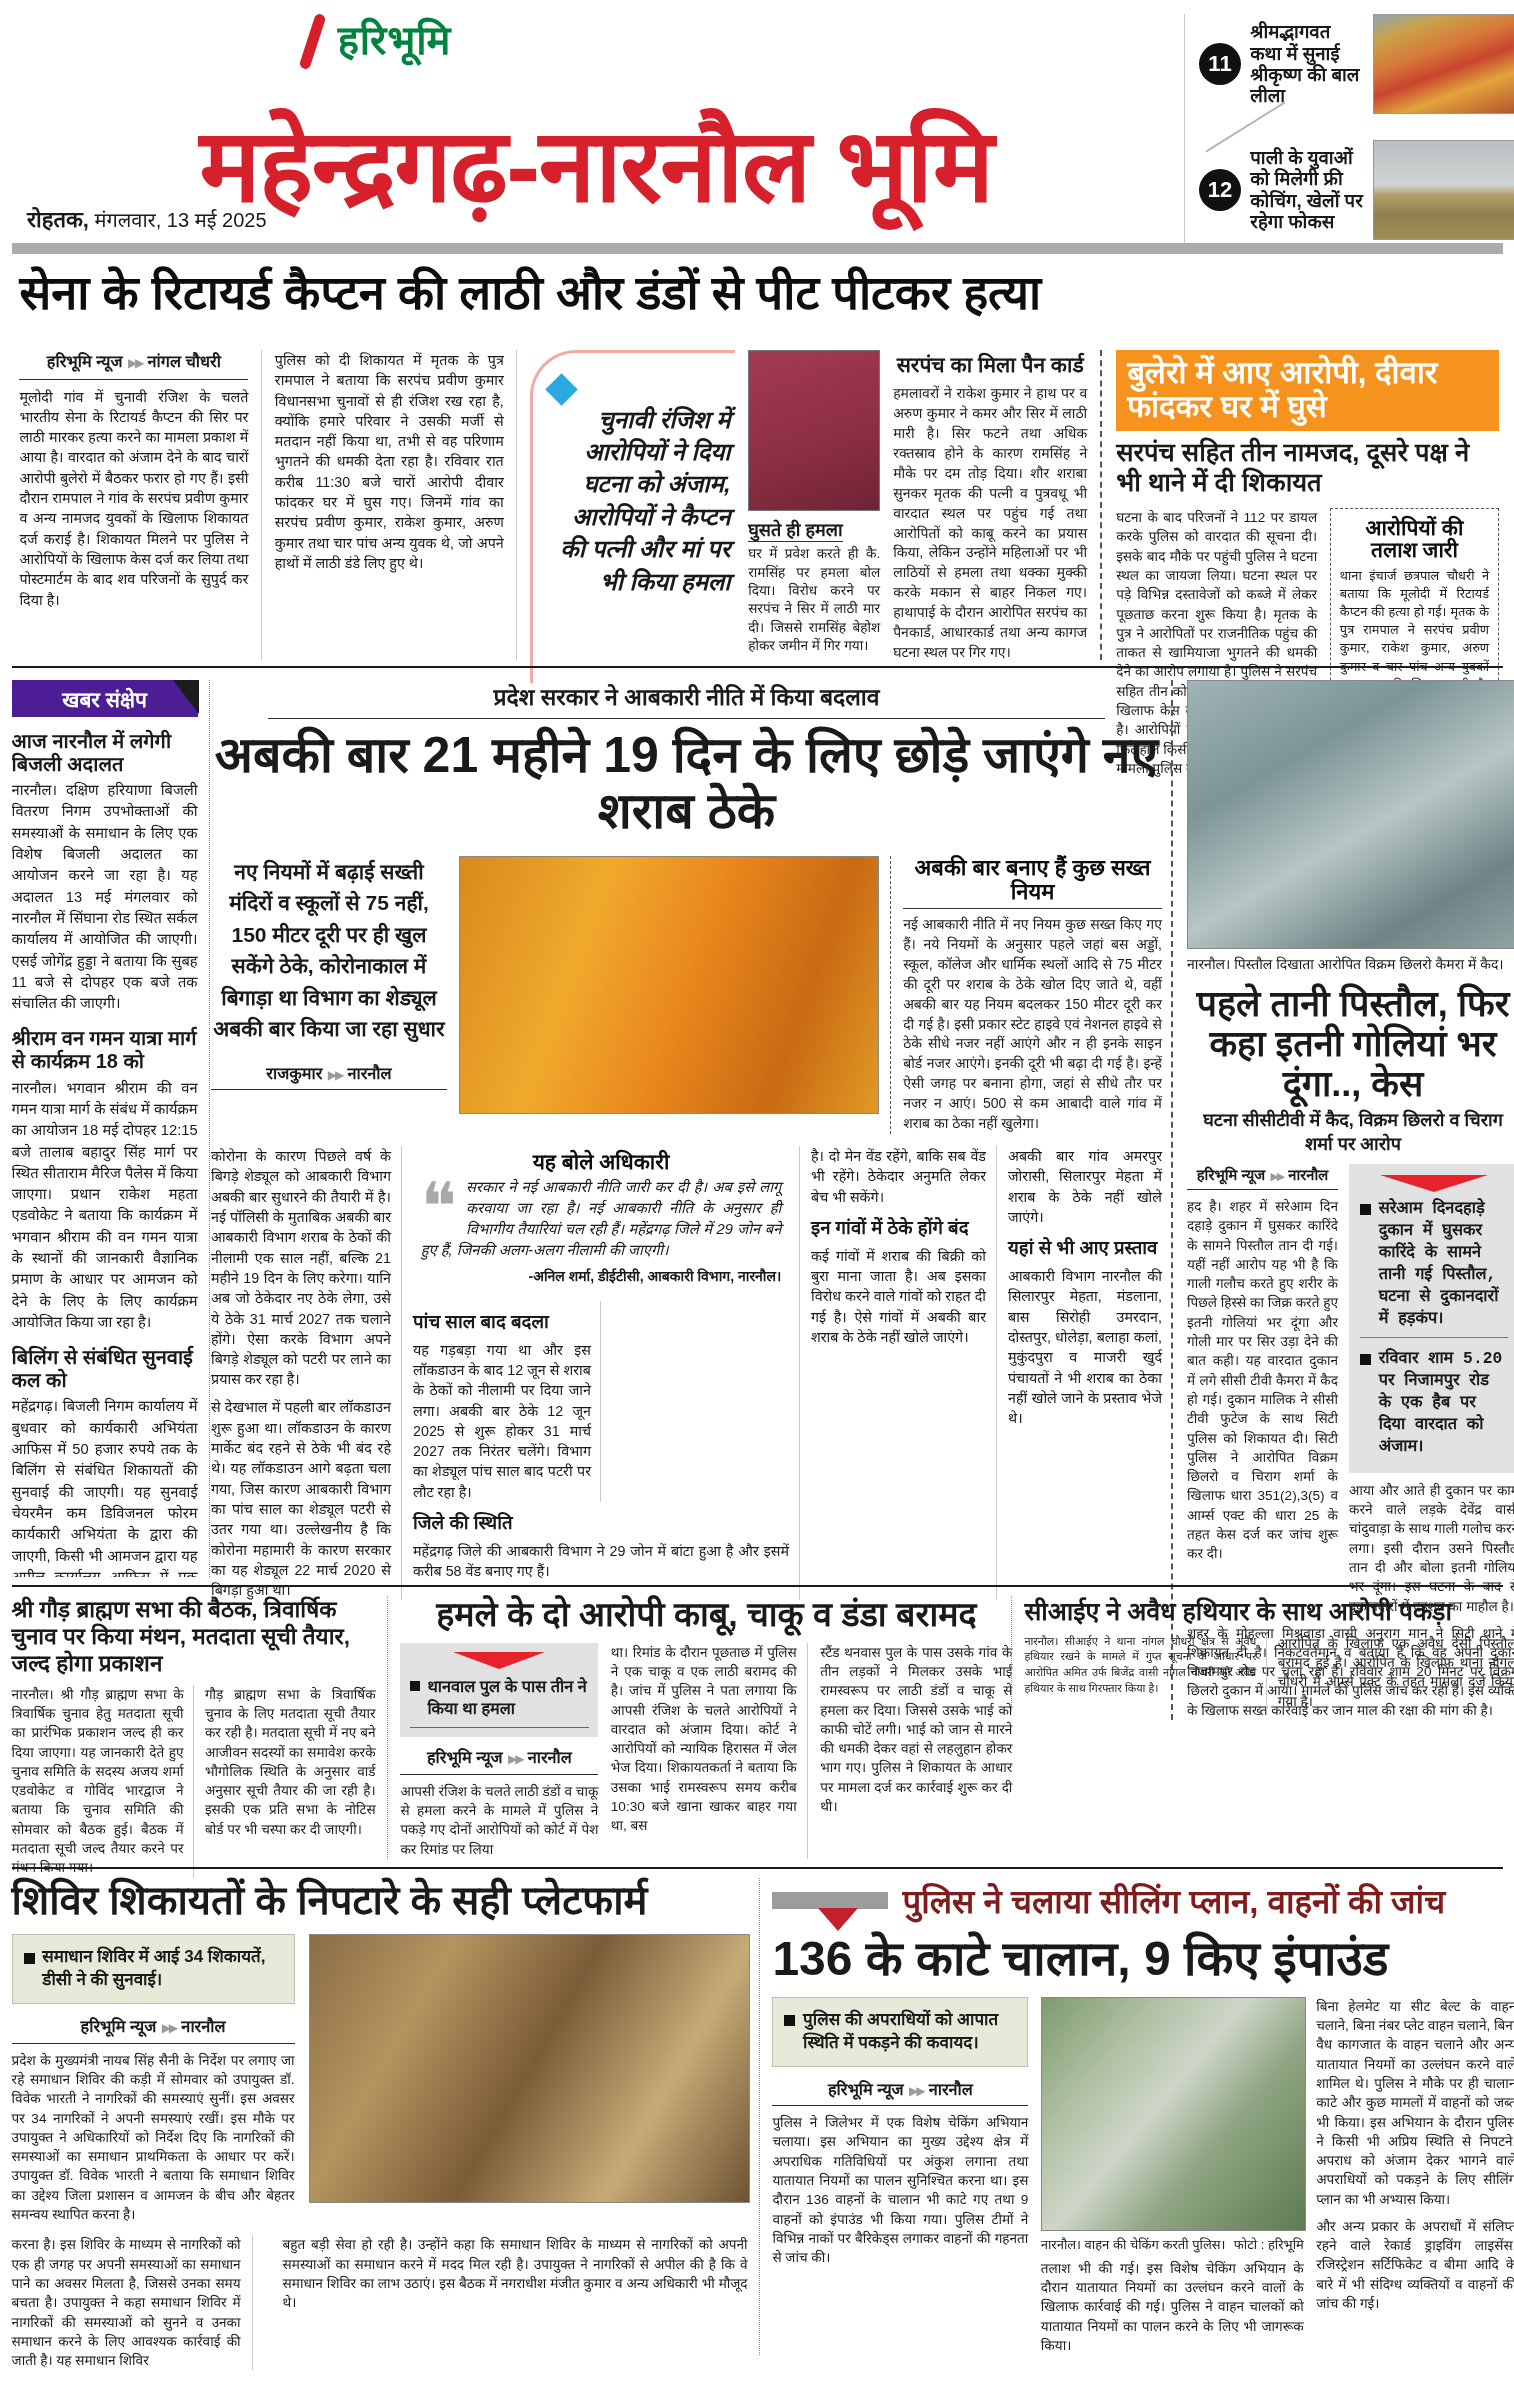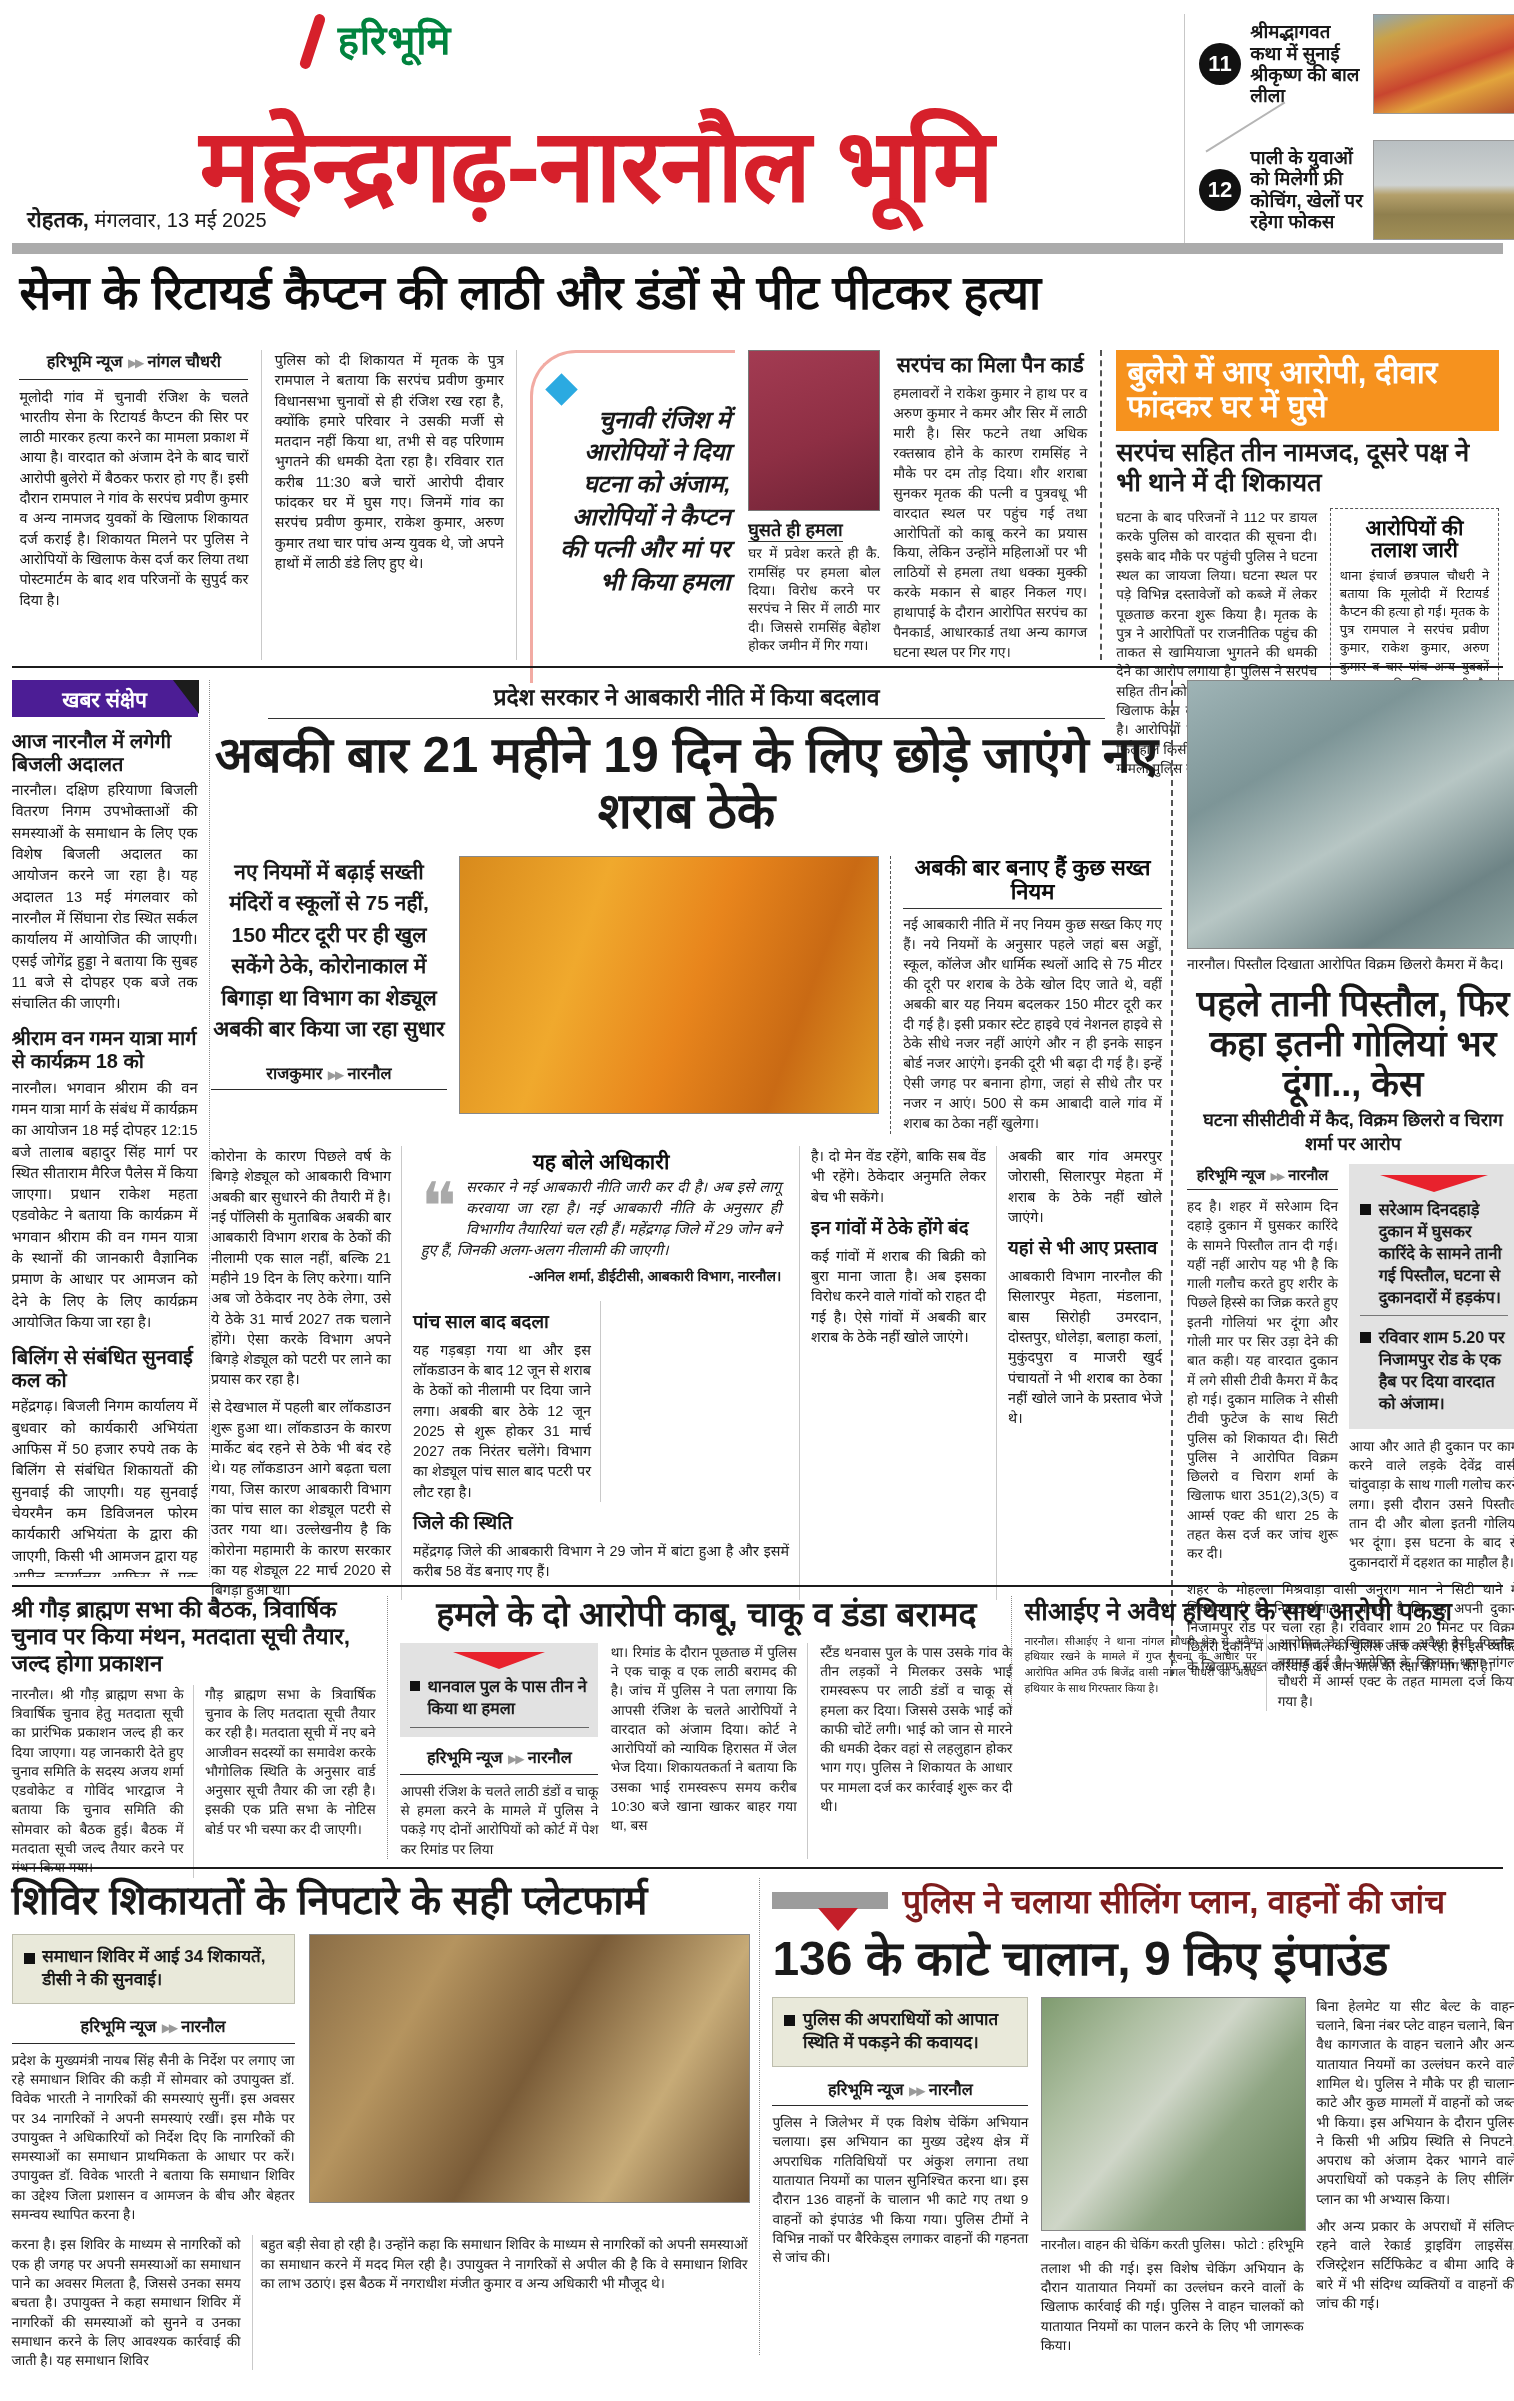--- a/index.html
+++ b/index.html
@@ -62,21 +62,21 @@
   .officer-attr{font-weight:bold;font-size:14px;text-align:right;margin-top:4.6px;}
   
   .rail{border-left:2.3px dashed #555;padding-left:14px;}
   .cctv{width:100%;height:267px;border:0.8px solid #888;
         background:linear-gradient(150deg,#9fb4b6 0%,#7d9597 30%,#b7c6c4 55%,#6e8486 80%,#90a5a3 100%);}
   .caption{font-size:14px;margin:4.6px 0 11px;}
   .p-head{font-weight:bold;font-size:36px;line-height:1.12;text-align:center;margin:4.6px 0;}
   .p-sub{font-weight:bold;font-size:18px;text-align:center;border-bottom:0;margin-bottom:7.7px;line-height:1.3;}
   .graybox{background:#e2e2e2;padding:11px 11px 7.7px;position:relative;}
   .chev{display:block;margin:0 auto 6.2px;width:0;height:0;border-left:54px solid transparent;border-right:54px solid transparent;border-top:17px solid #e8222d;}
-  .gb-item{display:flex;gap:7.7px;font-weight:bold;font-size:16.3px;line-height:1.35;margin-bottom:7.7px;}
+  .gb-item{display:flex;gap:7.7px;font-weight:bold;font-size:16.3px;line-height:1.35;margin-bottom:7.7px;font-family:Liberation Mono, monospace;}
   .gb-item .sq{flex:0 0 11px;width:11px;height:11px;background:#111;margin-top:6.2px;}
   .gb-rule{border-bottom:0.8px solid #777;margin:3.1px 0 9.3px;}
   
   .b2-head{font-weight:bold;font-size:22.5px;line-height:1.2;margin-bottom:7.7px;}
   .attack-head{font-weight:bold;font-size:34px;text-align:center;line-height:1.1;margin-bottom:9.3px;}
   .kickbox{background:#e2e2e2;padding:9.3px;}
   .kickbox .txt{display:flex;gap:7.7px;font-weight:bold;font-size:16.3px;border-bottom:0.8px solid #666;padding-bottom:7.7px;}
   .dotleft{border-left:1.5px dotted #888;padding-left:12.4px;}
   
   .shivir-head{font-weight:bold;font-size:40px;line-height:1.1;}
@@ -327,21 +327,21 @@
         </div>
         <div class="byline" style="margin-top:11px;">
           <span>हरिभूमि न्यूज</span><span class="arr"></span><span>नारनौल</span>
         </div>
         <div class="col" style="font-size:13.6px;">प्रदेश के मुख्यमंत्री नायब सिंह सैनी के निर्देश पर लगाए जा रहे समाधान शिविर की कड़ी में सोमवार को उपायुक्त डॉ. विवेक भारती ने नागरिकों की समस्याएं सुनीं। इस अवसर पर 34 नागरिकों ने अपनी समस्याएं रखीं। इस मौके पर उपायुक्त ने अधिकारियों को निर्देश दिए कि नागरिकों की समस्याओं का समाधान प्राथमिकता के आधार पर करें। उपायुक्त डॉ. विवेक भारती ने बताया कि समाधान शिविर का उद्देश्य जिला प्रशासन व आमजन के बीच और बेहतर समन्वय स्थापित करना है।</div>
       </div>
       <div style="flex:1;">
         <div class="meeting"></div>
       </div>
     </div>
-    <div style="display:flex;gap:8px;margin-top:11px;">
+    <div style="display:flex;gap:30px;margin-top:11px;">
       <div class="col" style="width:229px;border-right:0.8px solid #c9c9c9;padding-right:11px;font-size:13.6px;">करना है। इस शिविर के माध्यम से नागरिकों को एक ही जगह पर अपनी समस्याओं का समाधान पाने का अवसर मिलता है, जिससे उनका समय बचता है। उपायुक्त ने कहा समाधान शिविर में नागरिकों की समस्याओं को सुनने व उनका समाधान करने के लिए आवश्यक कार्रवाई की जाती है। यह समाधान शिविर</div>
       <div class="col" style="flex:1;font-size:13.6px;">बहुत बड़ी सेवा हो रही है। उन्होंने कहा कि समाधान शिविर के माध्यम से नागरिकों को अपनी समस्याओं का समाधान करने में मदद मिल रही है। उपायुक्त ने नागरिकों से अपील की है कि वे समाधान शिविर का लाभ उठाएं। इस बैठक में नगराधीश मंजीत कुमार व अन्य अधिकारी भी मौजूद थे।</div>
     </div>
   </div>
 
   <div class="abs dotleft" style="left:759px;top:1878px;width:744px;">
     <div class="seal-kicker">
       <span class="gray-chev-bar">
           <span class="down"></span>
         </span>

